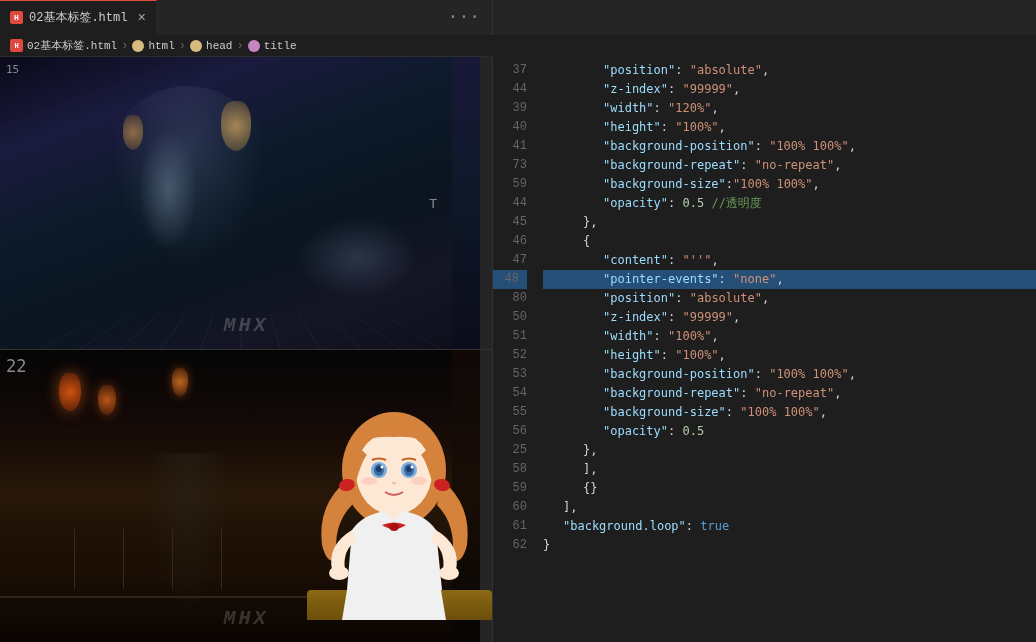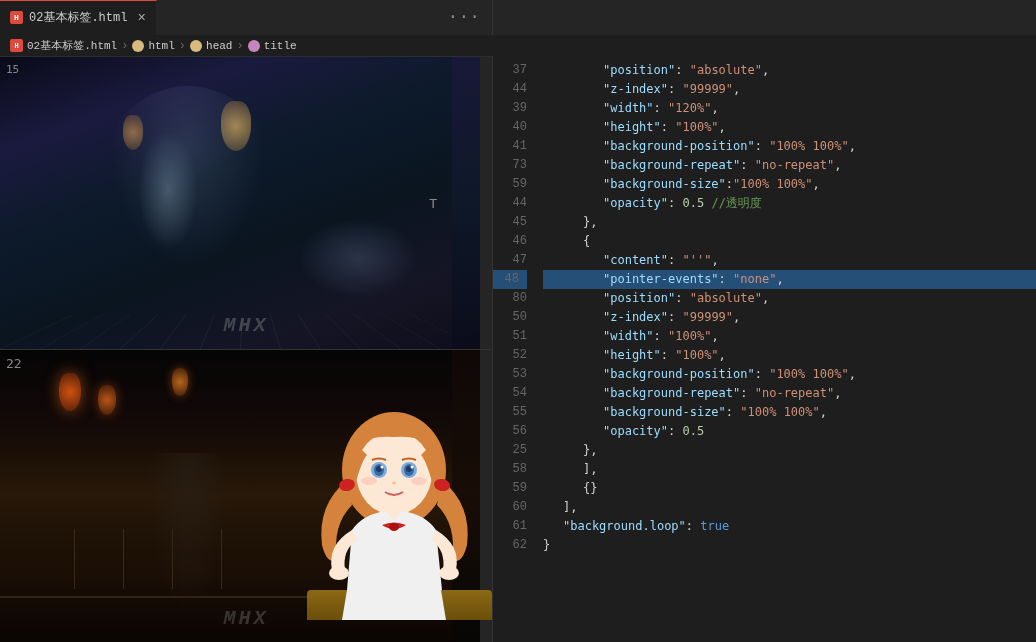--- a/index.html
+++ b/index.html
@@ -88,21 +88,21 @@
             <div style="position:absolute; bottom:0; left:0; right:0; height:60%; background: linear-gradient(180deg, transparent 0%, rgba(30,15,5,0.6) 60%, rgba(10,5,2,0.9) 100%);"></div>
 
             <div style="position:absolute; bottom:15%; left:0; right:0; height:2px; background: rgba(80,60,40,0.5);"></div>
             <div style="position:absolute; bottom:18%; left:15%; width:1px; height:60px; background: rgba(80,60,40,0.6);"></div>
             <div style="position:absolute; bottom:18%; left:25%; width:1px; height:60px; background: rgba(80,60,40,0.6);"></div>
             <div style="position:absolute; bottom:18%; left:35%; width:1px; height:60px; background: rgba(80,60,40,0.6);"></div>
             <div style="position:absolute; bottom:18%; left:45%; width:1px; height:60px; background: rgba(80,60,40,0.6);"></div>
 
             <div style="position:absolute; bottom:10%; left:30%; width:80px; height:160px; background: radial-gradient(ellipse at 50% 20%, rgba(40,30,20,0.8), transparent 70%);"></div>
           </div>
-          <span style="position:absolute; top:6px; left:6px; color:#888; font-size:13px; font-family:Consolas,monospace;">22</span>
+          <span style="position:absolute; top:6px; left:6px; color:#888; font-size:17px; font-family:Consolas,monospace;">22</span>
 
           <div style="position:absolute; right:0; top:0; width:40px; height:100%; background:rgba(15,10,5,0.85); overflow:hidden;">
             <div style="width:100%; height:100%; background: linear-gradient(180deg, #100808 0%, #1a0e06 50%, #050505 100%); opacity:0.8;"></div>
           </div>
 
           <div style="position:absolute; right:55px; top:50%; transform:translateY(-50%); color:#888; font-size:13px; font-family:Consolas,monospace;">T</div>
 
           <div style="position:absolute; right:0; top:0; width:12px; height:100%; background:#252526;"></div>
 
           <div style="position:absolute; bottom:12px; left:50%; transform:translateX(-50%); color:rgba(180,180,180,0.25); font-size:20px; font-weight:bold; font-style:italic; letter-spacing:3px; white-space:nowrap;">MHX</div>

